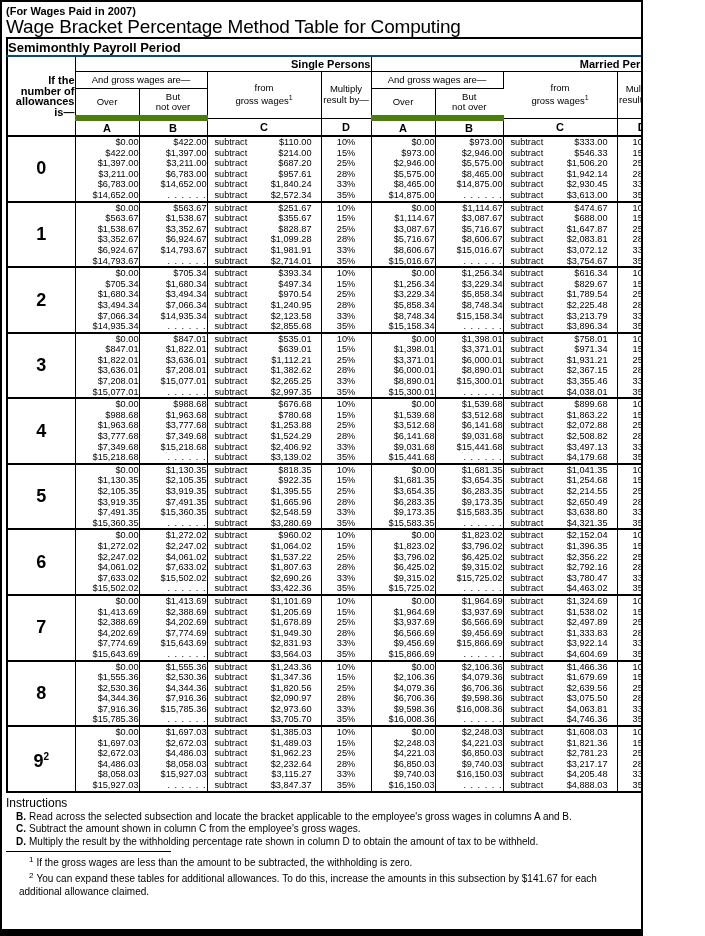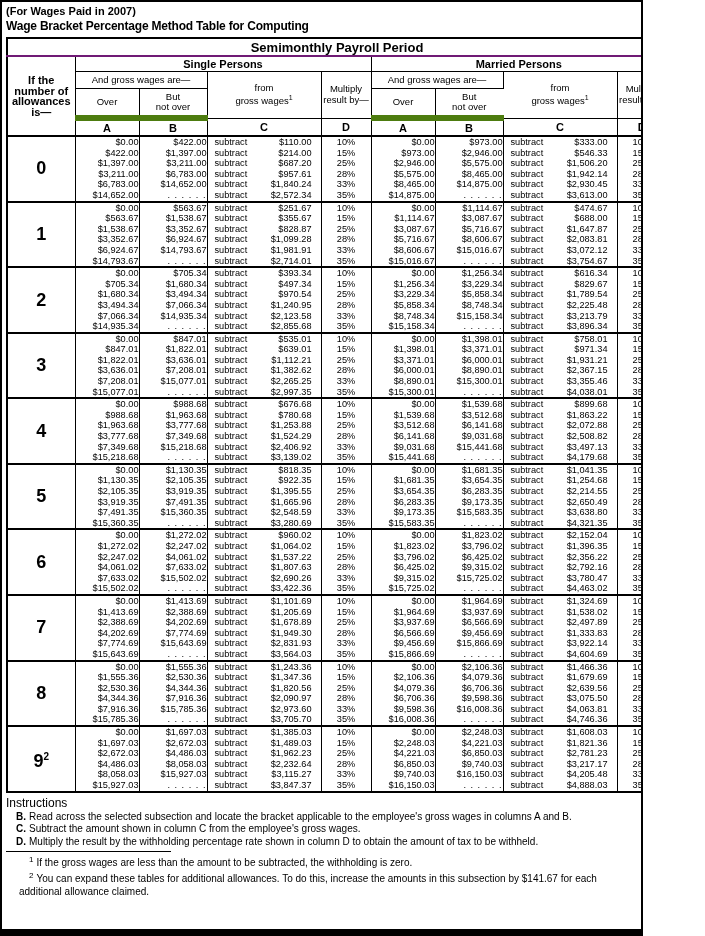--- a/index.html
+++ b/index.html
@@ -3,29 +3,29 @@
 <meta charset="utf-8">
 <style>
   html,body { margin:0; padding:0; background:#fff; }
   body { width:705px; height:936px; font-family:"Liberation Sans", sans-serif; color:#000; }
   .page {
     box-sizing:border-box; width:643px; height:936px;
     border:2px solid #000; border-bottom-width:7px;
     padding:3px 4px 0 4px; overflow:hidden;
   }
   .wages-note { font-weight:bold; font-size:11px; line-height:13px; }
-  .title1 { font-weight:bold; font-size:12px; line-height:15px; margin-top:1px; letter-spacing:-0.2px; }
+  .title1 { font-weight:normal; font-size:19px; line-height:15px; margin-top:1px; letter-spacing:-0.2px; }
   .title2 { font-weight:bold; font-size:16px; line-height:17px; letter-spacing:-0.2px; }
 
   table.brackets { border-collapse:collapse; width:100%; table-layout:fixed; margin-top:3px; border:2px solid #000; }
   table.brackets td, table.brackets th { padding:0; border-right:1px solid #000; overflow:hidden; }
   table.brackets td:last-child, table.brackets th:last-child { border-right:none; }
 
-  .period-row th { font-size:13px; font-weight:bold; text-align:center; height:16px; border-bottom:2px solid #701a75; }
-  .section-row th { font-size:11px; font-weight:bold; text-align:center; height:14px; border-bottom:1px solid #000; }
+  .period-row th { font-size:13px; font-weight:bold; text-align:left; height:16px; border-bottom:2px solid #0c4a6e; }
+  .section-row th { font-size:11px; font-weight:bold; text-align:right; height:14px; border-bottom:1px solid #000; }
   .hc { font-size:9.5px; font-weight:normal; text-align:center; line-height:10.5px; }
   .gross-row th { height:16px; border-bottom:1px solid #000; }
   .overbut-row th { height:26px; border-bottom:6px solid #4d7c0f; vertical-align:middle; }
   .allow-head { vertical-align:middle; }
   .letters-row th { font-size:11px; font-weight:bold; text-align:center; height:14px; border-bottom:2px solid #000; }
   sup { font-size:7px; }
 
   tbody td { font-size:9.2px; line-height:10.6px; vertical-align:top; }
   tr.block-start td { border-top:2px solid #000; }
   td.allow { text-align:center; vertical-align:middle; font-size:18px; font-weight:bold; }

